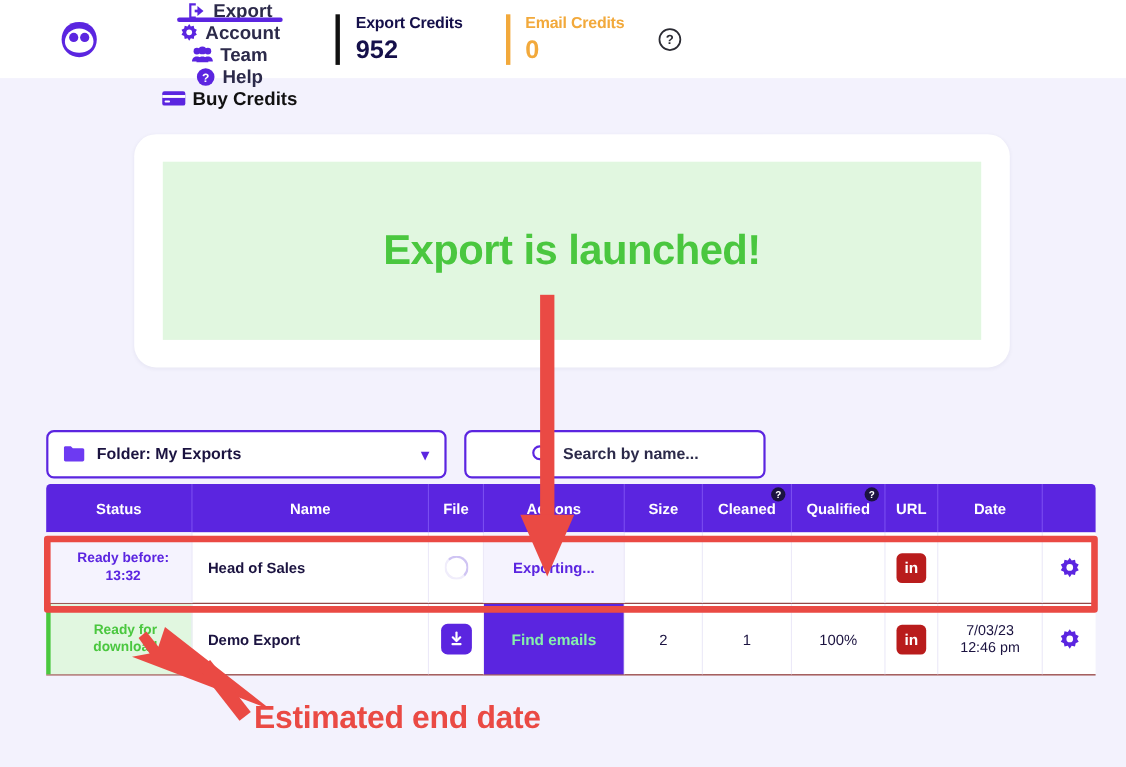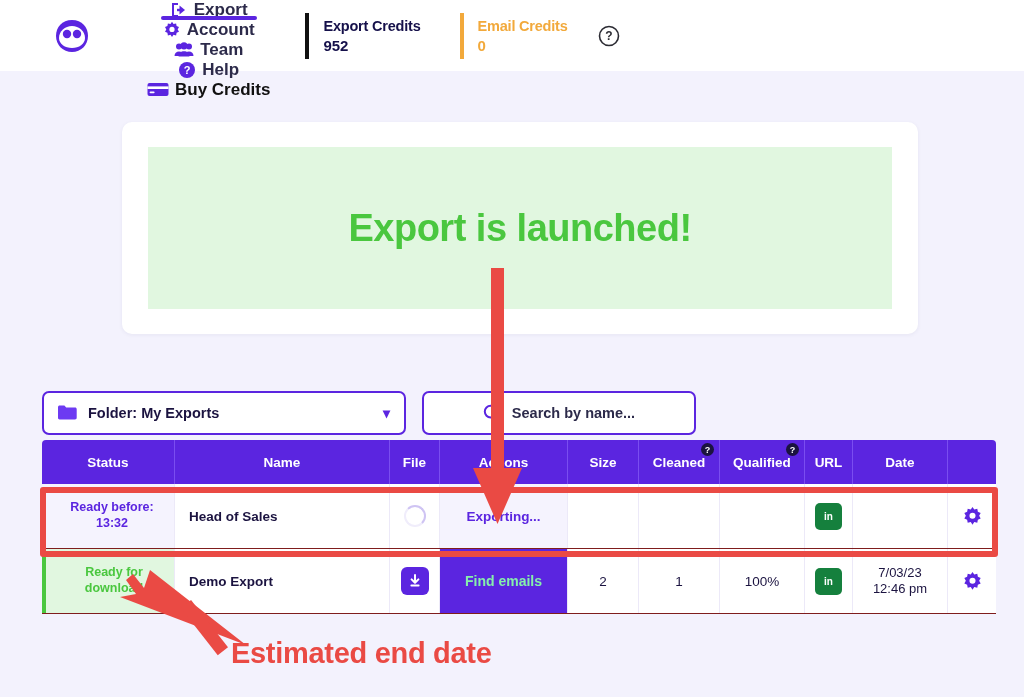--- a/index.html
+++ b/index.html
@@ -32,28 +32,28 @@
 
   
   .credits-wrap { display: flex; align-items: center; margin-left: 18px; height: 50px; }
   .cred {
     display: flex; flex-direction: column; justify-content: center;
     padding-left: 14px; height: 46px; border-left: 4px solid #111;
     margin-right: 6px;
   }
   .cred.email { border-left-color: #f2a93b; margin-left: 33px; }
   .cred .lbl { font-size: 14.5px; font-weight: 700; color: #15104a; letter-spacing: -.2px; }
-  .cred .val { font-size: 15px; font-weight: 700; color: #15104a; margin-top: 3px; }
+  .cred .val { font-size: 23px; font-weight: 700; color: #15104a; margin-top: 3px; }
   .cred.email .lbl, .cred.email .val { color: #f2a93b; }
   .help-circle { margin-left: 22px; width: 26px; height: 26px; display: flex; align-items: center; justify-content: center; cursor: pointer; }
 
   
   .banner-card {
     position: absolute; left: 122px; top: 122px; width: 796px; height: 212px;
-    background: #fff; border-radius: 10px; box-shadow: 0 1px 4px rgba(40,30,90,.06);
+    background: #fff; border-radius: 20px; box-shadow: 0 1px 4px rgba(40,30,90,.06);
   }
   .banner-inner {
     position: absolute; left: 26px; top: 25px; width: 744px; height: 162px;
     background: #e1f7e0; display: flex; align-items: center; justify-content: center;
   }
   .banner-text {
     color: #4ac73f; font-size: 38px; font-weight: 700; letter-spacing: -.5px;
   }
 
   
@@ -101,22 +101,22 @@
   .btn-find {
     width: 100%; height: 64px; background: #5b25e0; color: #86efac;
     font-size: 14px; font-weight: 700; display: flex; align-items: center; justify-content: center;
     border: none; cursor: pointer; font-family: "Liberation Sans", sans-serif;
   }
   .dl-btn {
     width: 28px; height: 28px; border-radius: 6px; background: #5b25e0;
     display: flex; align-items: center; justify-content: center; cursor: pointer;
   }
   .li-icon {
-    width: 27px; height: 27px; border-radius: 5px; background: #15803d; color: #fff;
-    font-size: 10px; font-weight: 700; display: flex; align-items: center; justify-content: center;
+    width: 27px; height: 27px; border-radius: 5px; background: #b91c1c; color: #fff;
+    font-size: 14px; font-weight: 700; display: flex; align-items: center; justify-content: center;
     font-family: "Liberation Sans", sans-serif;
   }
   .gear-purple { display: inline-flex; cursor: pointer; }
   .date-cell { line-height: 1.25; font-size: 13px; }
   .spinner {
     width: 22px; height: 22px; border-radius: 50%;
     border: 2px solid #f0edfb; border-top-color: #cfc4f3; border-right-color: #cfc4f3;
   }
 
   

